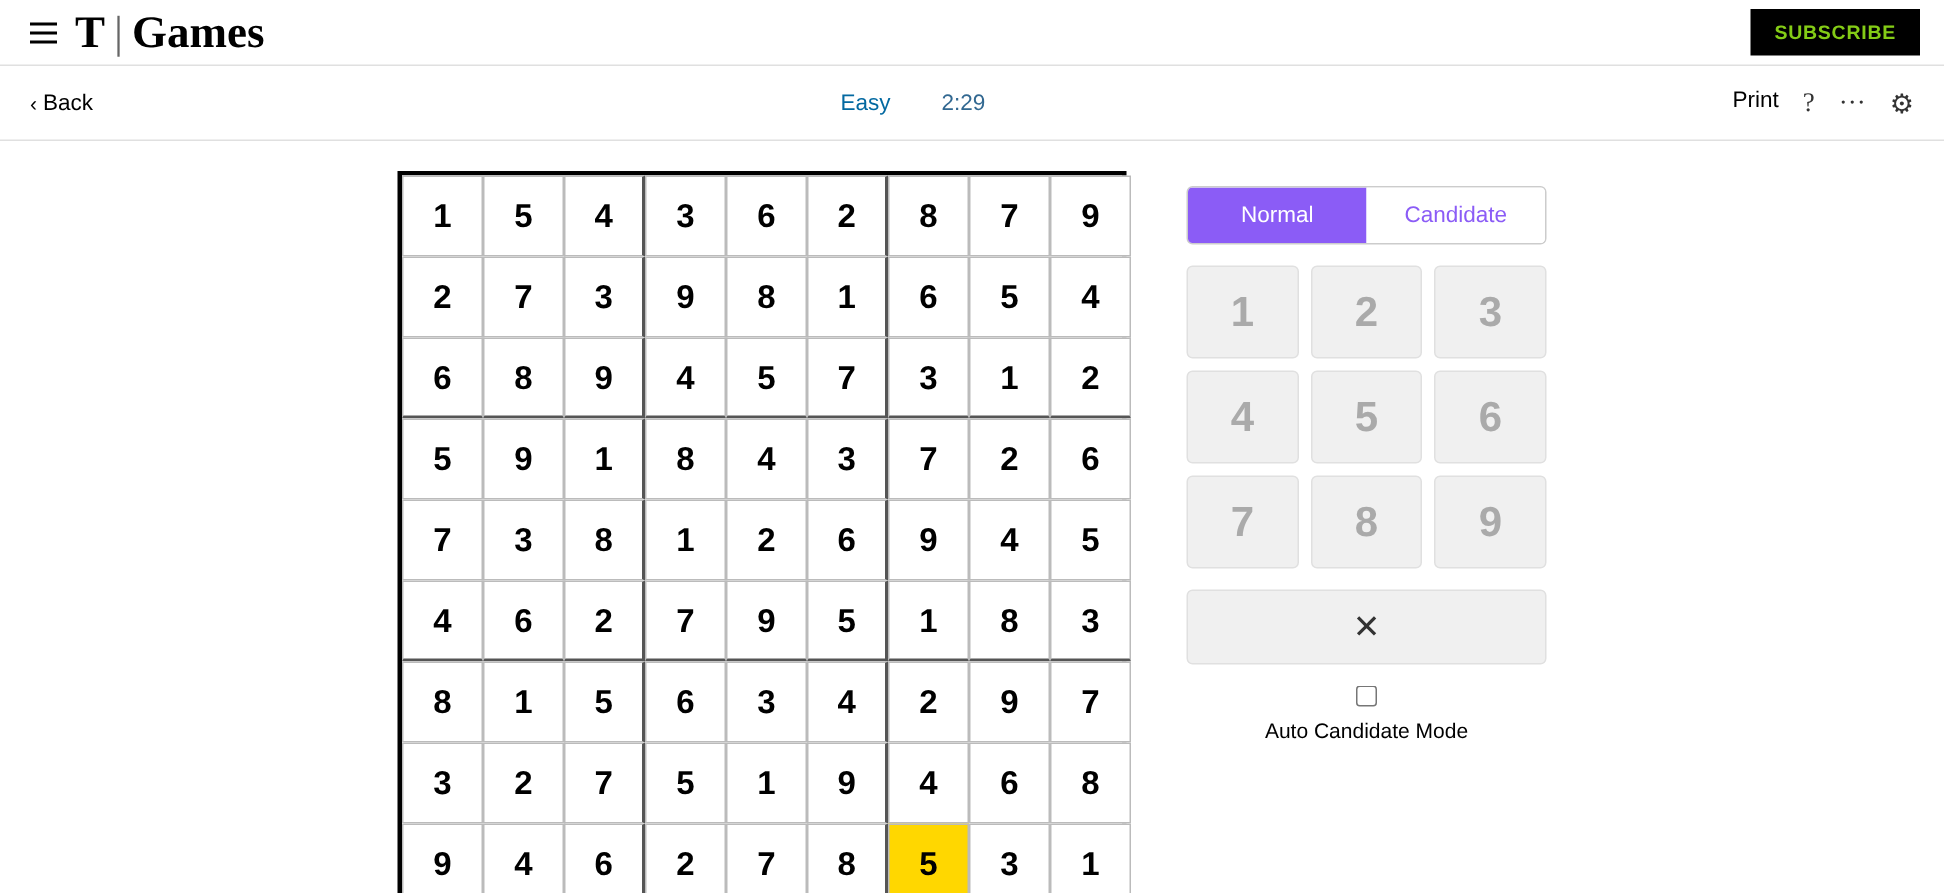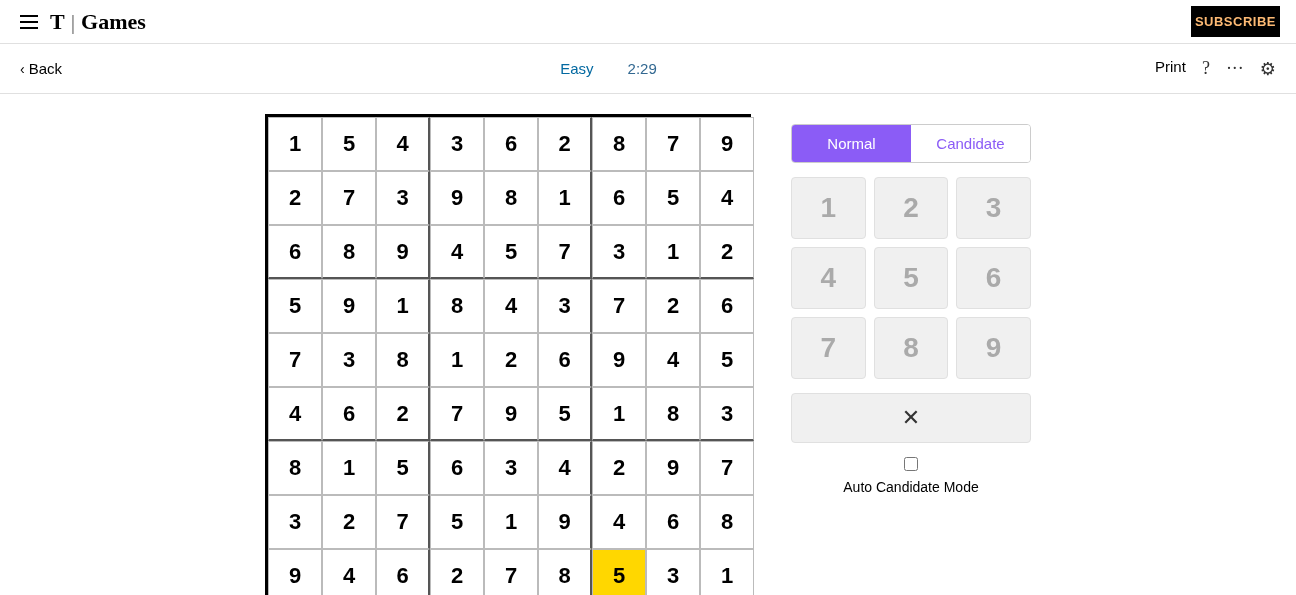--- a/index.html
+++ b/index.html
@@ -7,24 +7,24 @@
 
     
     .top-nav {
       display: flex; align-items: center; justify-content: space-between;
       padding: 0 16px; height: 44px; border-bottom: 1px solid #e0e0e0;
       background: #fff;
     }
     .nav-left { display: flex; align-items: center; gap: 8px; }
     .hamburger { display: flex; flex-direction: column; gap: 4px; cursor: pointer; padding: 4px; }
     .hamburger span { width: 18px; height: 2px; background: #000; display: block; }
-    .nyt-logo { font-size: 22px; font-weight: bold; font-family: 'Times New Roman', serif; }
+    .nyt-logo { font-size: 30px; font-weight: bold; font-family: 'Times New Roman', serif; }
     .nyt-logo .divider { margin: 0 6px; font-weight: 300; color: #666; }
     .subscribe-btn {
-      background: #000; color: #fdba74; border: none; padding: 8px 4px;
+      background: #000; color: #84cc16; border: none; padding: 8px 16px;
       font-size: 13px; font-weight: bold; cursor: pointer; letter-spacing: 0.5px;
       font-family: Arial, sans-serif;
     }
 
     
     .sub-nav {
       display: flex; align-items: center; justify-content: space-between;
       padding: 0 20px; height: 50px; border-bottom: 1px solid #e0e0e0;
     }
     .back-btn { display: flex; align-items: center; gap: 4px; cursor: pointer; font-size: 15px; font-family: Arial, sans-serif; }

